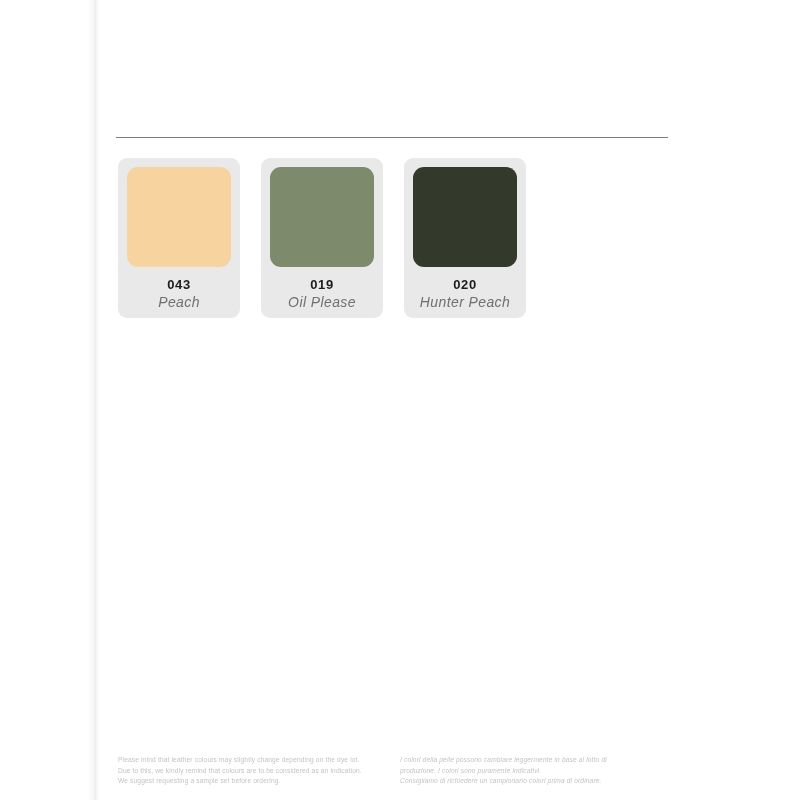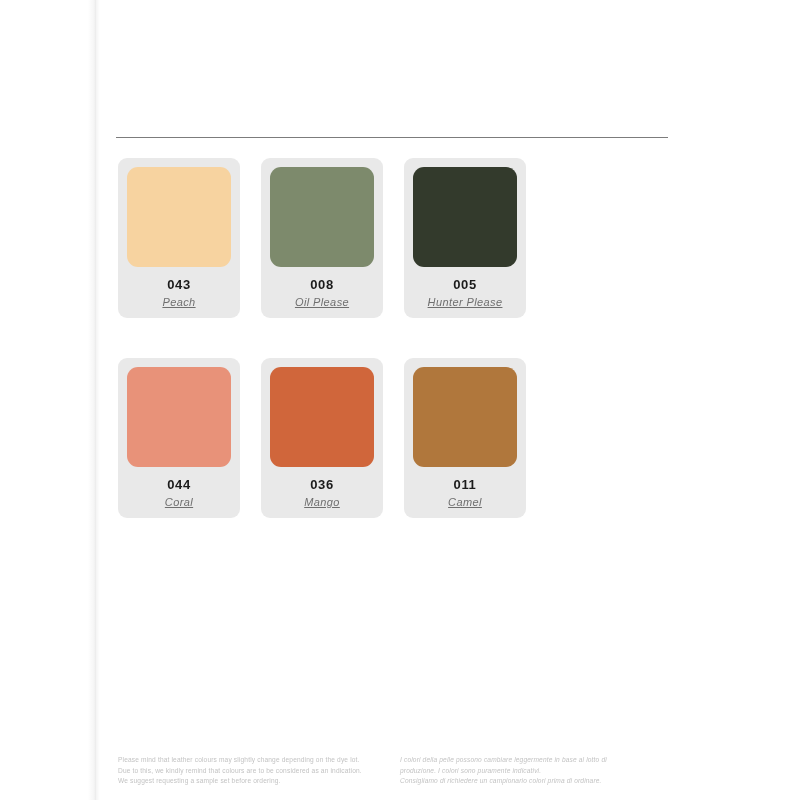--- a/index.html
+++ b/index.html
@@ -90,28 +90,27 @@
     padding-top: 10px;
   }
   .swatch-code {
     font-size: 13px;
     font-weight: bold;
     letter-spacing: 0.6px;
     color: #1b1b1b;
     line-height: 15px;
   }
   .swatch-name {
-    font-size: 11px;
+    font-size: 14px;
     font-style: italic;
     letter-spacing: 0.4px;
     color: #6f6f6f;
     line-height: 16px;
     margin-top: 2px;
     white-space: nowrap;
-    text-decoration: underline;
   }
 
   
   #footer {
     position: absolute;
     left: 118px;
     top: 755px;
     width: 560px;
     display: flex;
     flex-direction: row;
@@ -149,52 +148,29 @@
         <div class="swatch-card">
           <div class="swatch-chip" style="background: rgb(247, 211, 160);"></div>
           <div class="swatch-meta">
             <div class="swatch-code">043</div>
             <div class="swatch-name">Peach</div>
           </div>
         </div>
         <div class="swatch-card">
           <div class="swatch-chip" style="background: rgb(125, 138, 108);"></div>
           <div class="swatch-meta">
-            <div class="swatch-code">008</div>
+            <div class="swatch-code">019</div>
             <div class="swatch-name">Oil Please</div>
           </div>
         </div>
         <div class="swatch-card">
           <div class="swatch-chip" style="background: rgb(51, 58, 44);"></div>
           <div class="swatch-meta">
-            <div class="swatch-code">005</div>
-            <div class="swatch-name">Hunter Please</div>
-          </div>
-        </div>
-      </div>
-      <div class="swatch-row">
-        <div class="swatch-card">
-          <div class="swatch-chip" style="background: rgb(232, 146, 121);"></div>
-          <div class="swatch-meta">
-            <div class="swatch-code">044</div>
-            <div class="swatch-name">Coral</div>
-          </div>
-        </div>
-        <div class="swatch-card">
-          <div class="swatch-chip" style="background: rgb(208, 102, 59);"></div>
-          <div class="swatch-meta">
-            <div class="swatch-code">036</div>
-            <div class="swatch-name">Mango</div>
-          </div>
-        </div>
-        <div class="swatch-card">
-          <div class="swatch-chip" style="background: rgb(176, 119, 60);"></div>
-          <div class="swatch-meta">
-            <div class="swatch-code">011</div>
-            <div class="swatch-name">Camel</div>
+            <div class="swatch-code">020</div>
+            <div class="swatch-name">Hunter Peach</div>
           </div>
         </div>
       </div>
     </div>
 
   <div id="footer">
     <div id="footer-en" class="footer-block">
         <span class="footer-line">Please mind that leather colours may slightly change depending on the dye lot.</span>
         <span class="footer-line">Due to this, we kindly remind that colours are to be considered as an indication.</span>
         <span class="footer-line">We suggest requesting a sample set before ordering.</span>

